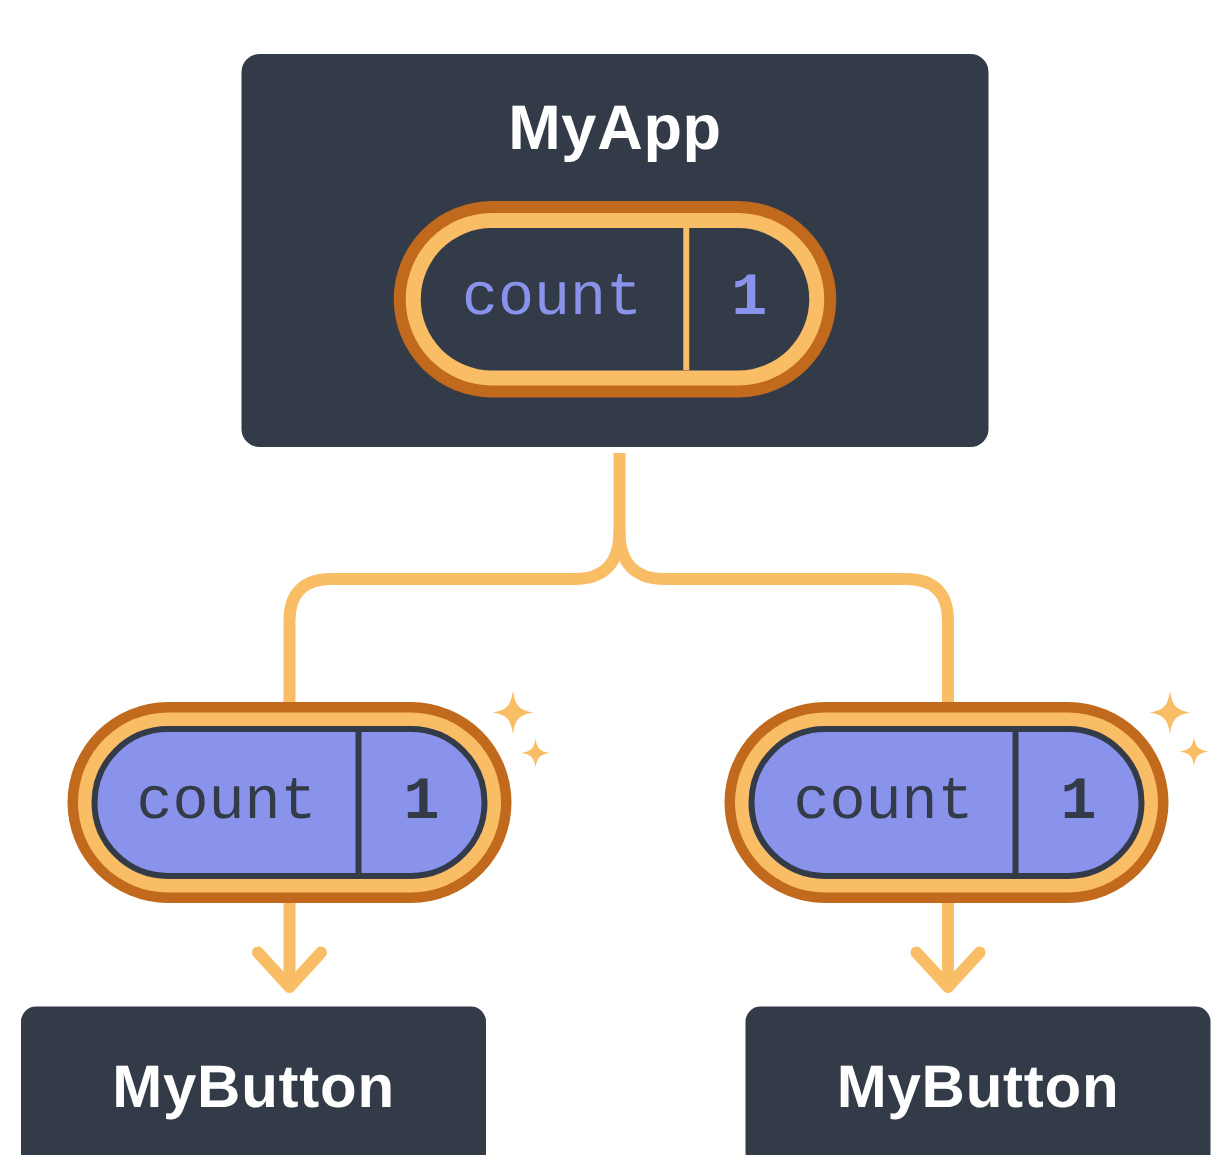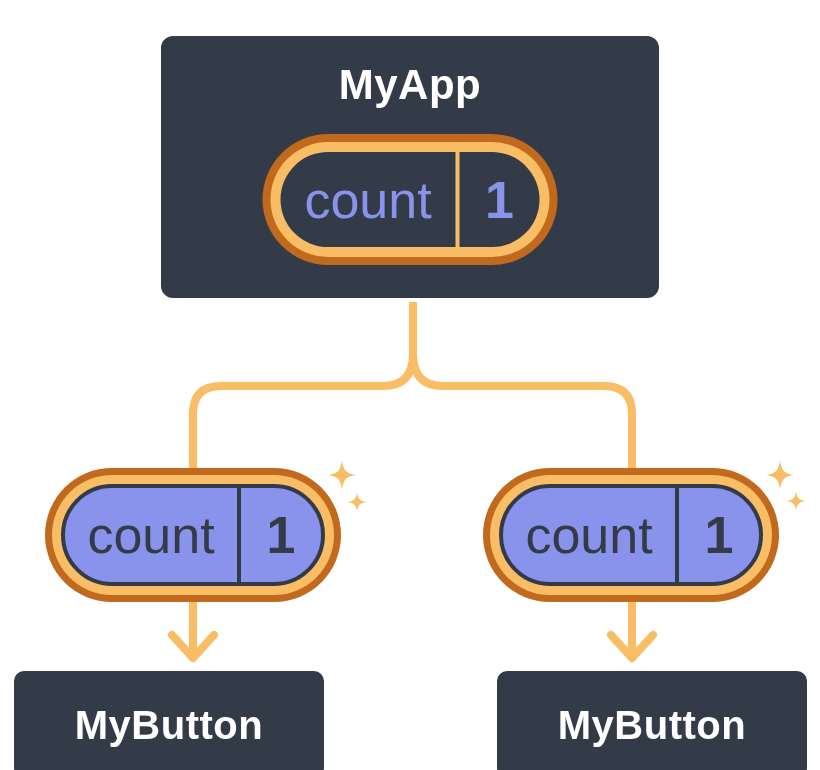--- a/index.html
+++ b/index.html
@@ -78,21 +78,22 @@
   .pill-inner {
     border-radius: 999px;
     box-sizing: border-box;
     height: 100%;
     display: flex;
     align-items: stretch;
     overflow: hidden;
   }
   .cell {
     display: flex; align-items: center; justify-content: center;
-    font-size: 52px;
+    font-size: 40px;
+    font-family: Liberation Mono, monospace;
   }
   .cell-name  { flex: 1; font-weight: 500; }
   .cell-value { width: 80px; font-weight: 700; }
   .divider { width: 4px; }
 
   
   .root-pill { left: 50%; top: 98px; transform: translateX(-50%); width: 295px; height: 131px; }
   .dark-pill .pill-inner { background: var(--dark); }
   .dark-pill .cell       { color: var(--lavender); }
   .dark-pill .divider    { background: var(--orange); }

